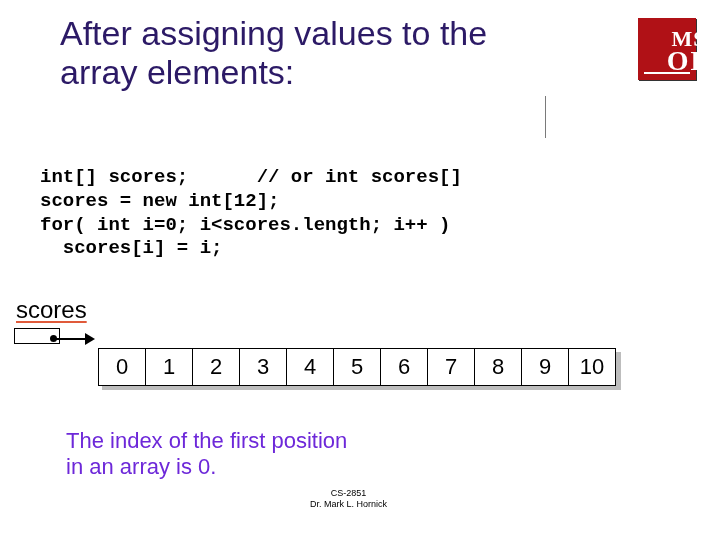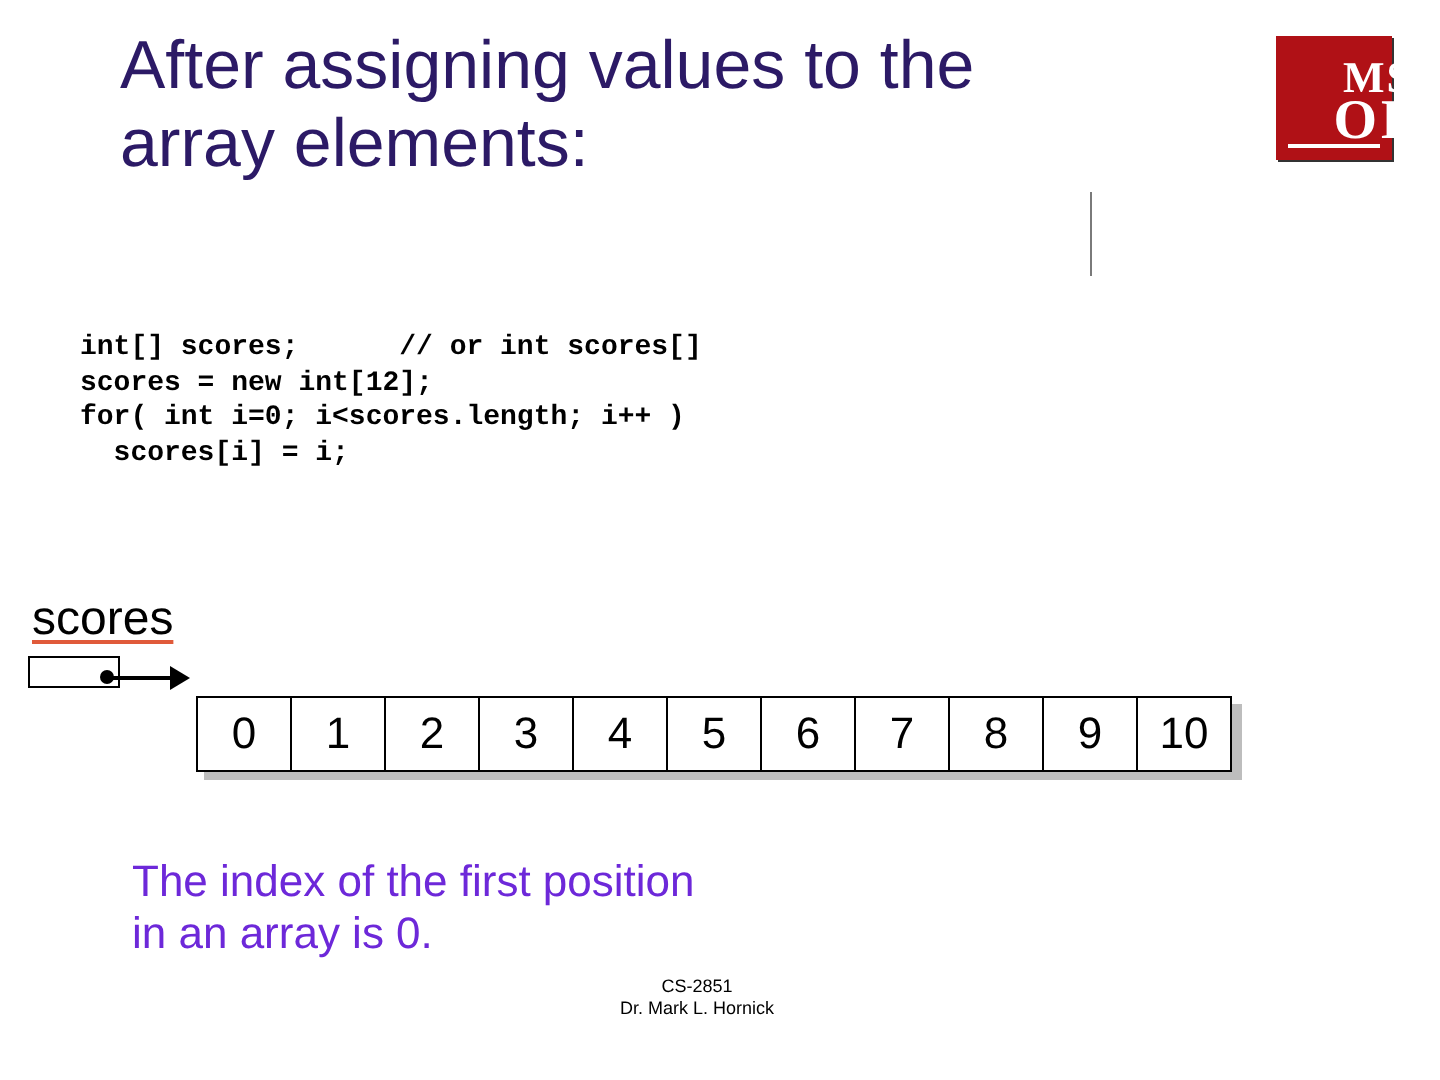--- a/index.html
+++ b/index.html
@@ -65,21 +65,21 @@
     position: absolute;
     left: 6px; right: 6px; bottom: 6px;
     height: 2px;
     background: #fff;
   }
   .code {
     position: absolute;
     top: 166px;
     left: 40px;
     font-family: "Courier New", Courier, monospace;
-    font-size: 14px;
+    font-size: 19px;
     font-weight: bold;
     line-height: 1.25;
     color: #000;
     white-space: pre;
   }
   .scores-label {
     position: absolute;
     top: 296px;
     left: 16px;
     font-size: 24px;

